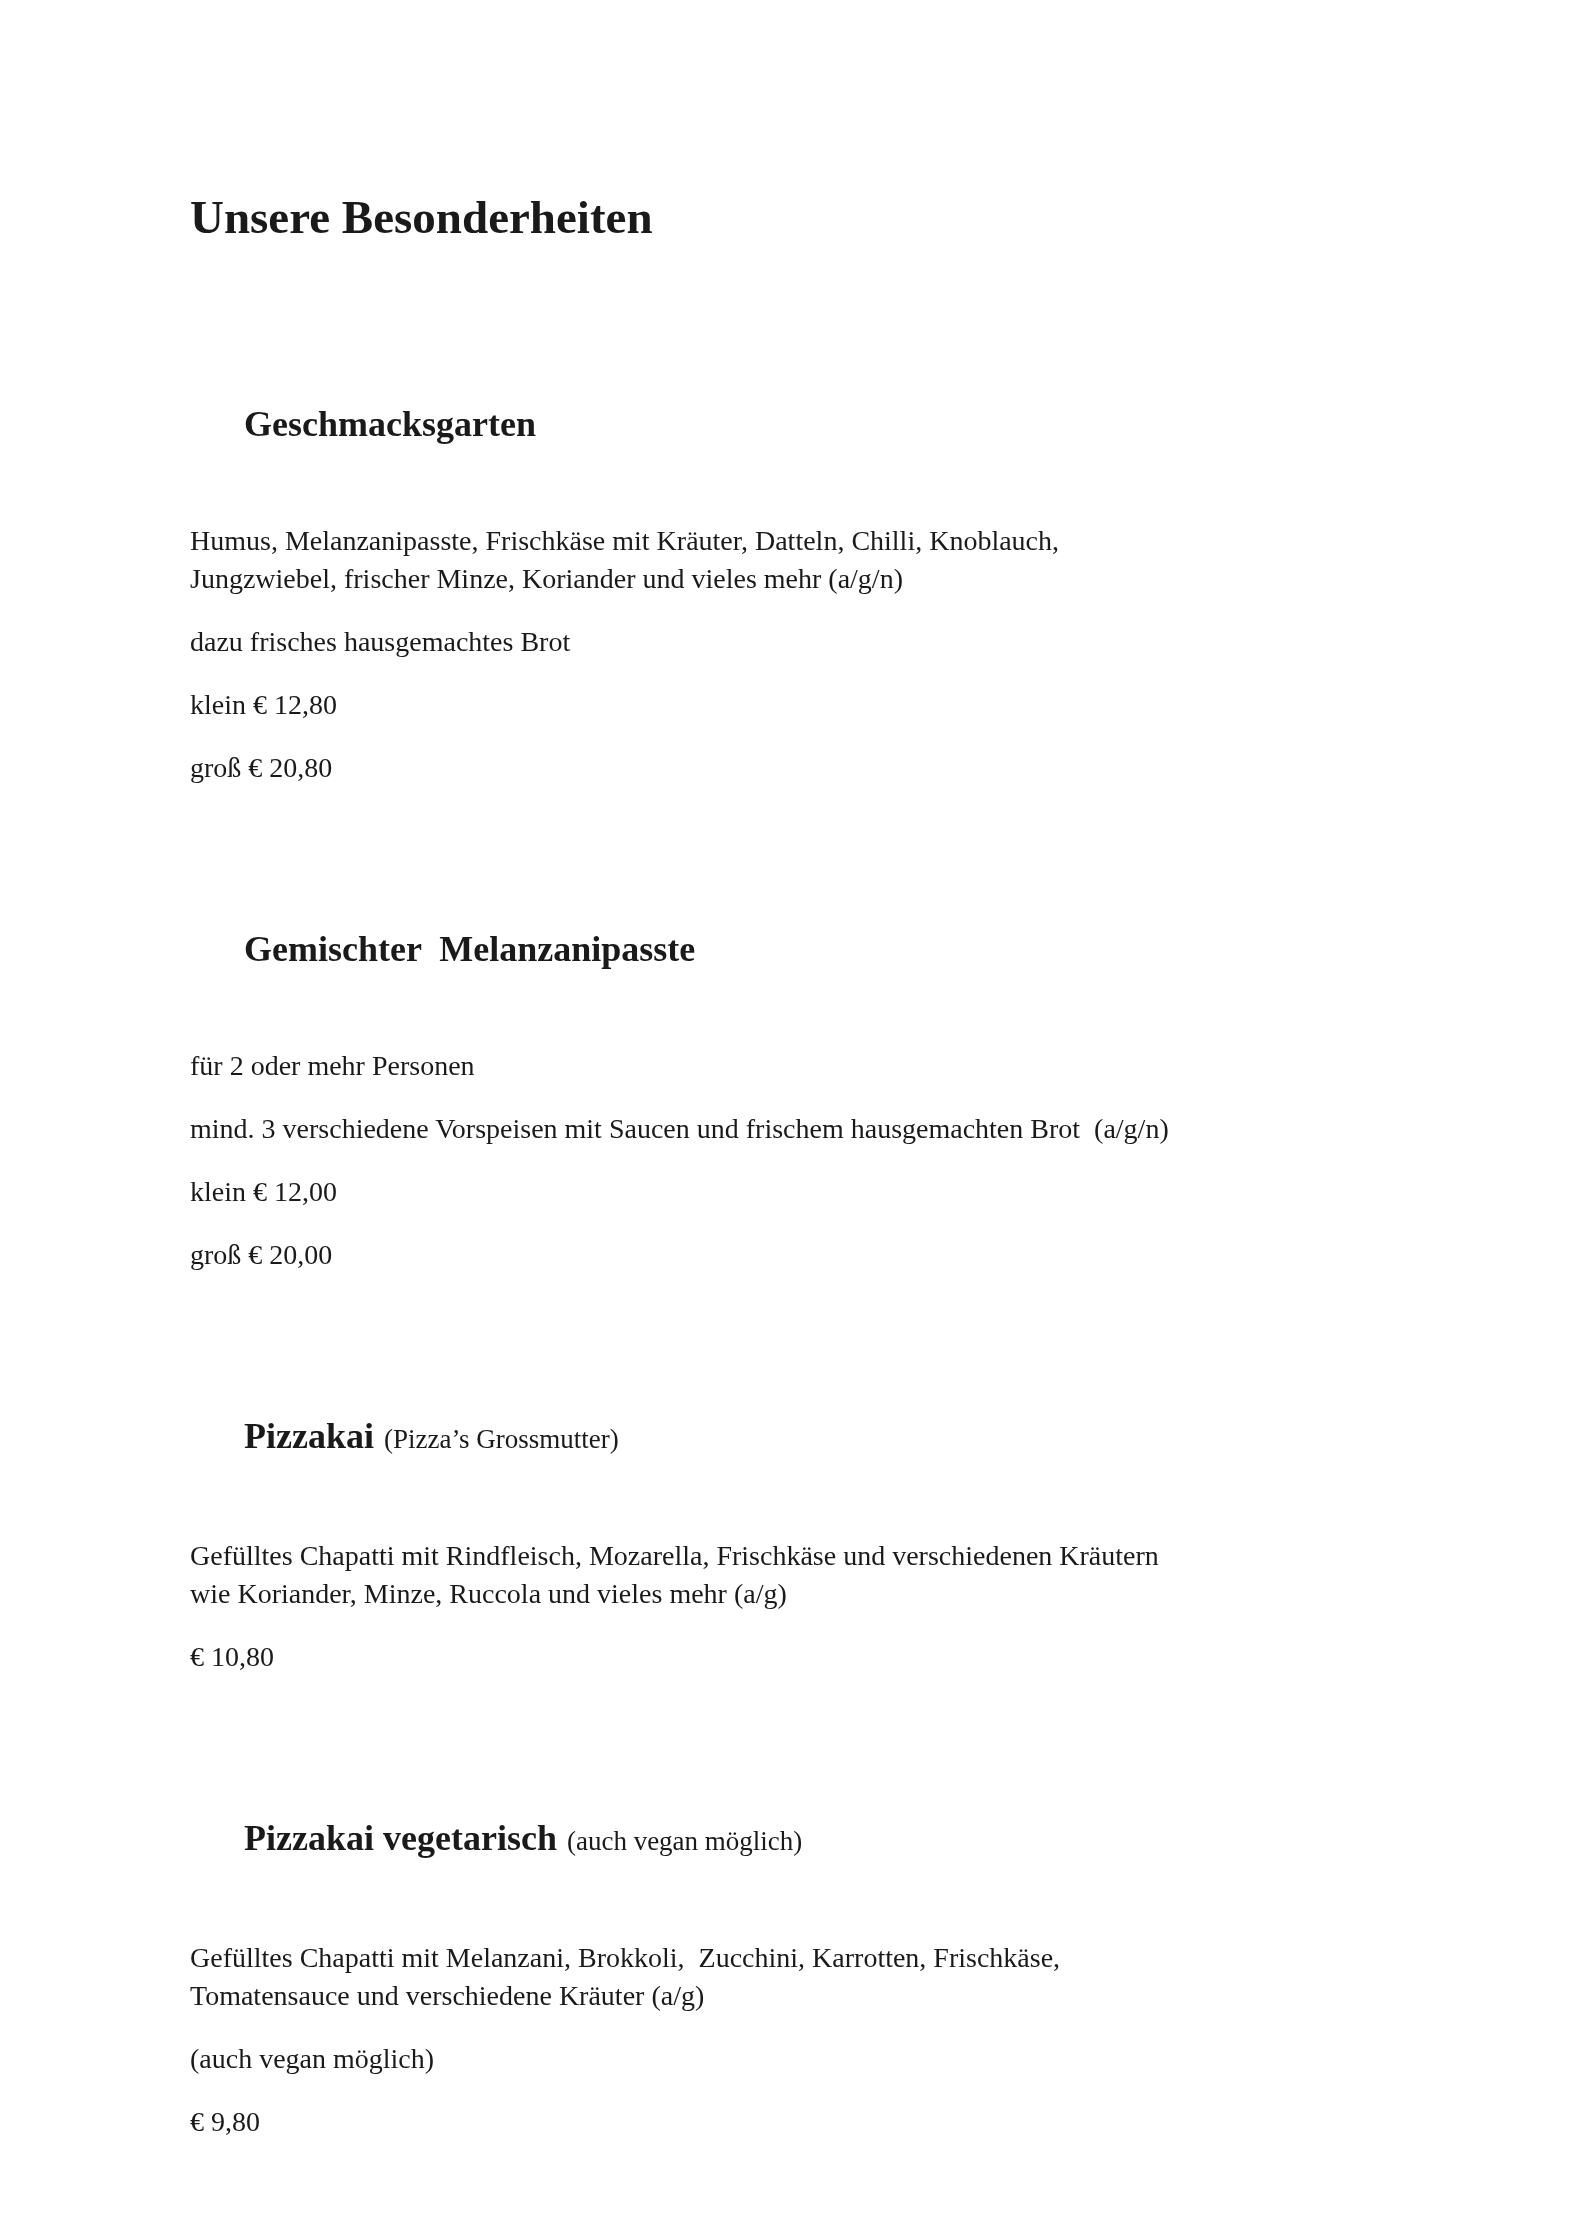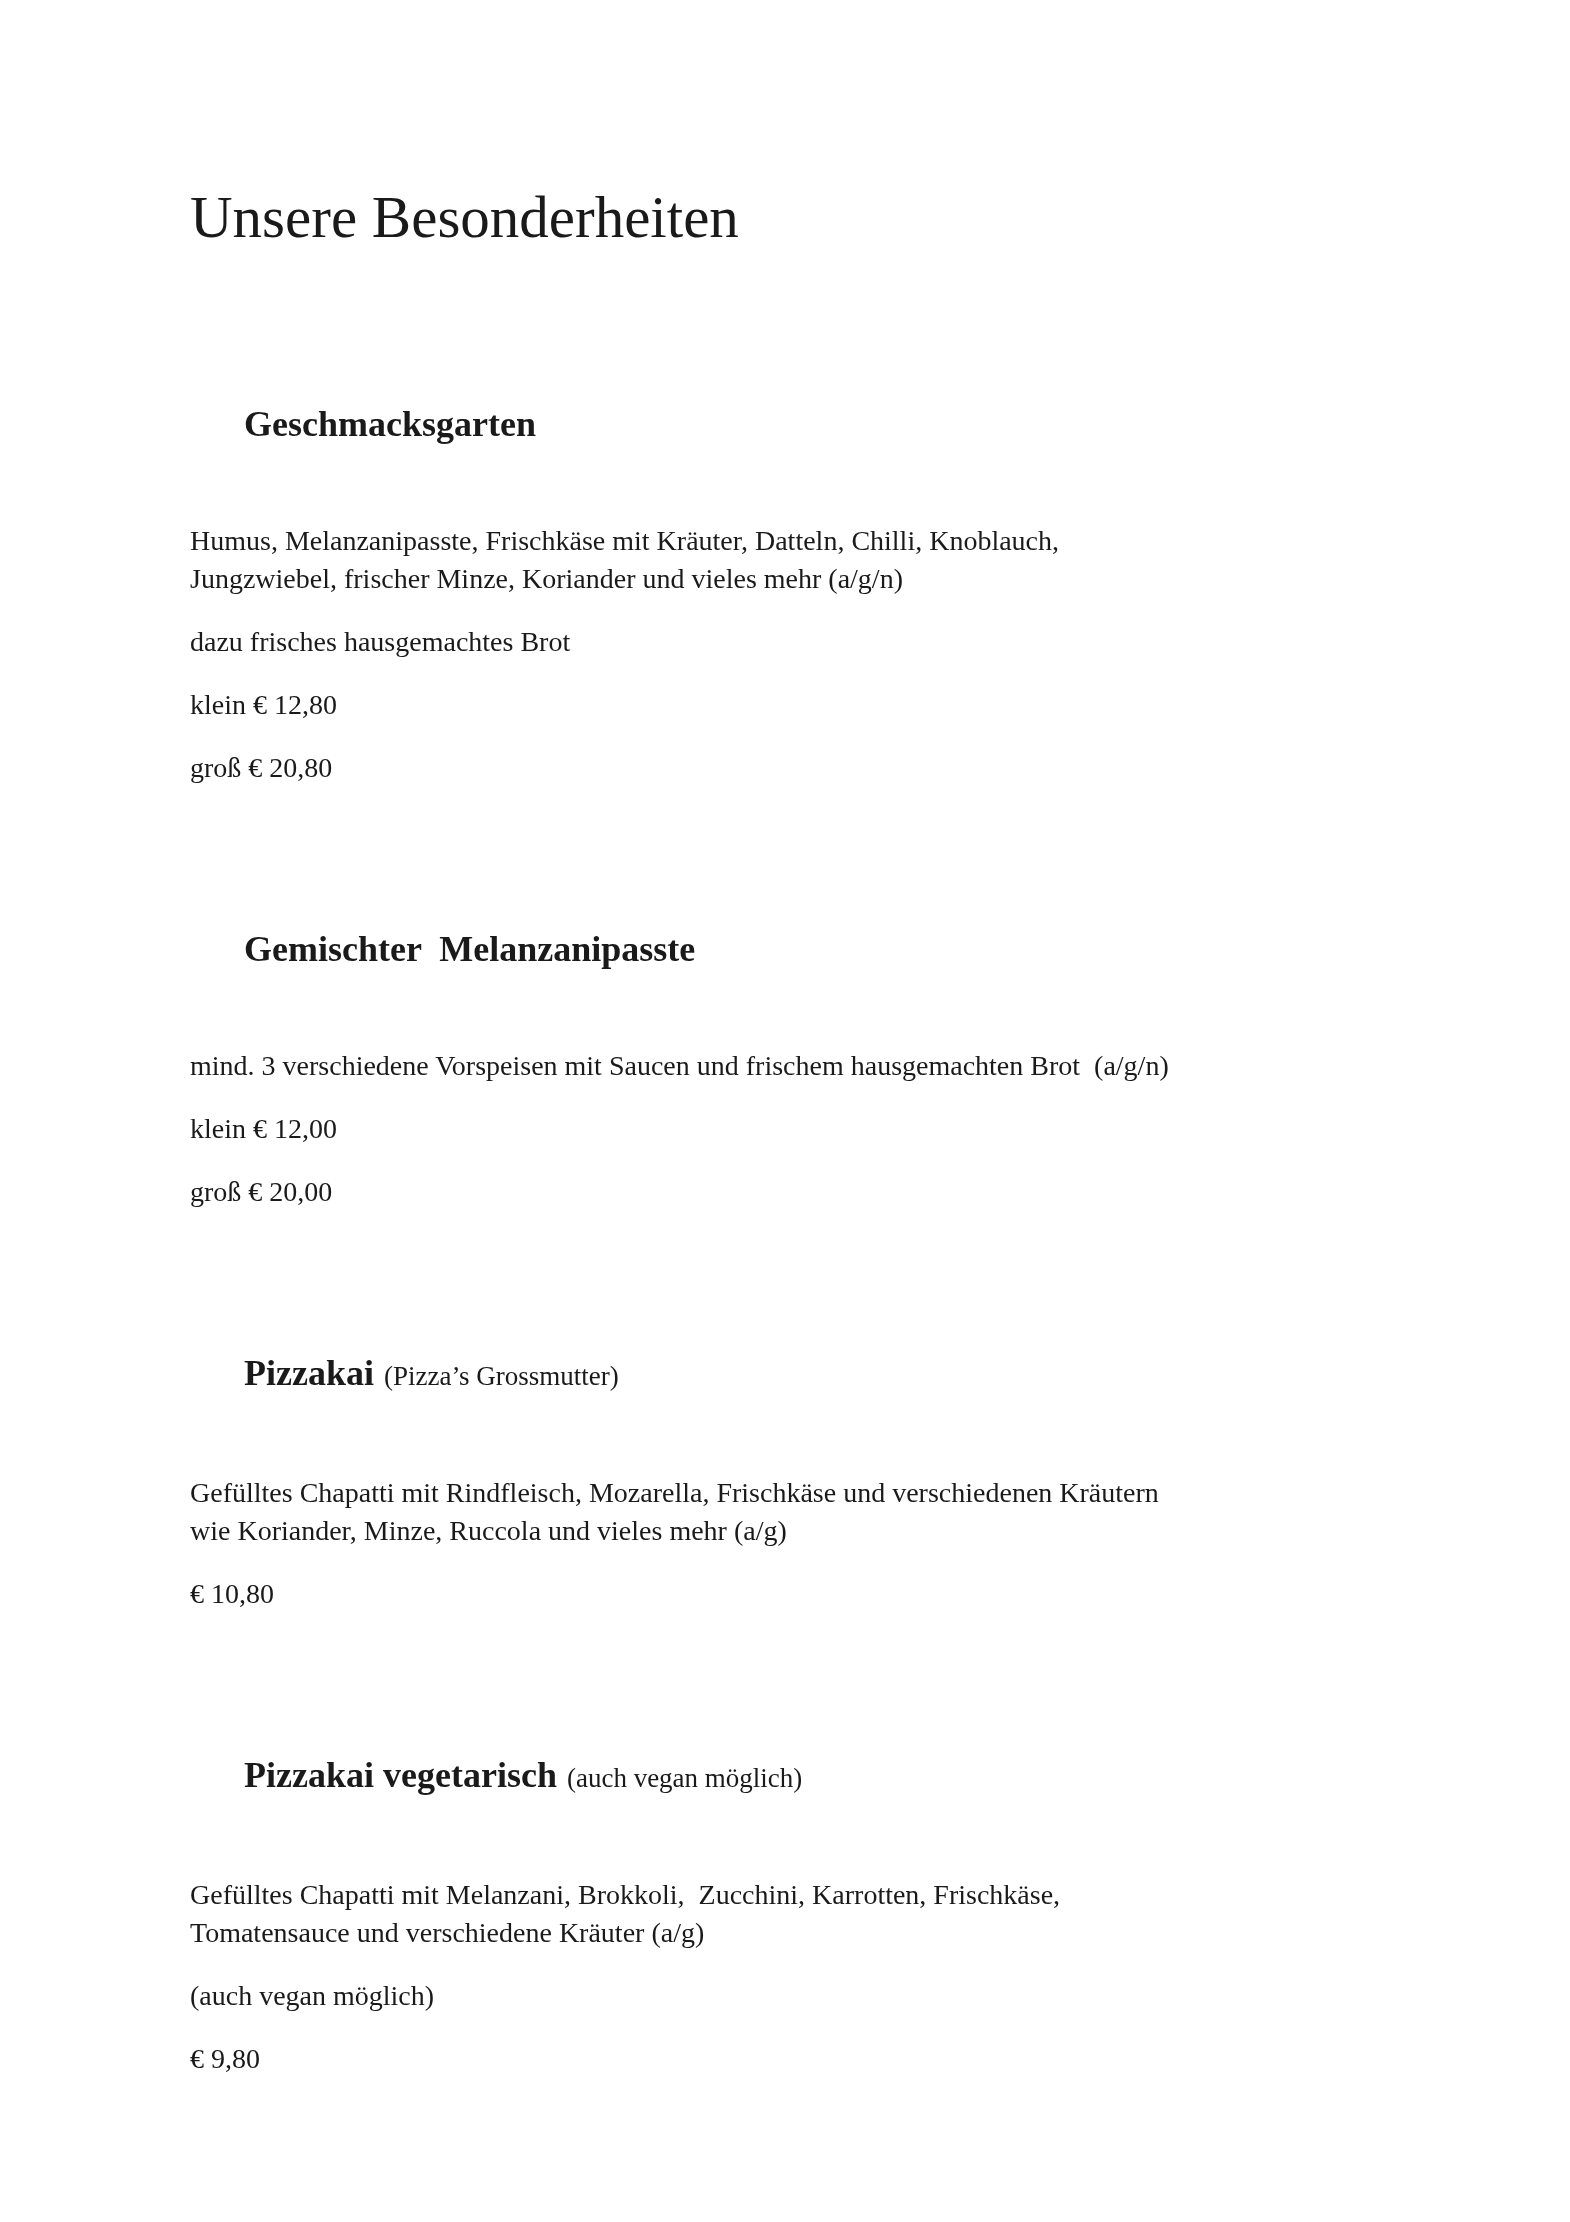--- a/index.html
+++ b/index.html
@@ -12,23 +12,23 @@
     width: 1570px;
     height: 2222px;
     background: #ffffff;
     font-family: "Liberation Serif", "DejaVu Serif", serif;
     color: #1a1a1a;
     overflow: hidden;
     box-sizing: border-box;
     padding: 188px 150px 0 190px;
   }
   .title {
-    font-size: 59px;
+    font-size: 47px;
     line-height: 58px;
-    font-weight: 400;
+    font-weight: 700;
     margin: 0 0 106px 0;
     white-space: pre-wrap;
   }
   .section {
     margin-top: 90px;
   }
   .section.first {
     margin-top: 0;
   }
   .dish-heading {
@@ -66,20 +66,21 @@
     <p class="para"><span>Humus, Melanzanipasste, Frischkäse mit Kräuter, Datteln, Chilli, Knoblauch,</span><br><span>Jungzwiebel, frischer Minze, Koriander und vieles mehr (a/g/n)</span></p>
     <p class="para">dazu frisches hausgemachtes Brot</p>
     <p class="para">klein € 12,80</p>
     <p class="para">groß € 20,80</p>
   </div>
 
   <div class="section">
     <h2 class="dish-heading">
       <span>Gemischter  Melanzanipasste</span>
     </h2>
+    <p class="para">für 2 oder mehr Personen</p>
     <p class="para">mind. 3 verschiedene Vorspeisen mit Saucen und frischem hausgemachten Brot  (a/g/n)</p>
     <p class="para">klein € 12,00</p>
     <p class="para">groß € 20,00</p>
   </div>
 
   <div class="section">
     <h2 class="dish-heading">
       <span>Pizzakai</span><span class="suffix">(Pizza’s Grossmutter)</span>
     </h2>
     <p class="para"><span>Gefülltes Chapatti mit Rindfleisch, Mozarella, Frischkäse und verschiedenen Kräutern</span><br><span>wie Koriander, Minze, Ruccola und vieles mehr (a/g)</span></p>

